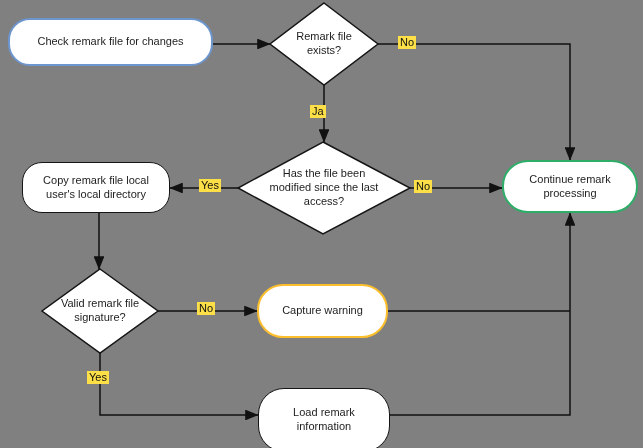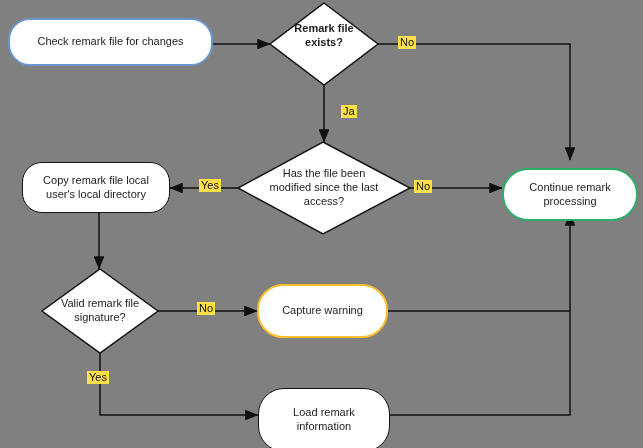--- a/index.html
+++ b/index.html
@@ -44,49 +44,49 @@
   .node-capture {
     left: 257px; top: 284px; width: 131px; height: 54px;
     border: 2.5px solid #FDBE2C; border-radius: 26px;
   }
   .node-load {
     left: 258px; top: 388px; width: 132px; height: 64px;
     border: 1.5px solid #151515; border-radius: 26px;
   }
   .node-continue {
     left: 502px; top: 160px; width: 136px; height: 53px;
-    border: 2px solid #2EAD68; border-radius: 26px; margin-top: 8px;
+    border: 2px solid #2EAD68; border-radius: 26px;
   }
 
   .diamond-text {
     position: absolute;
     display: flex;
     align-items: center;
     justify-content: center;
     text-align: center;
     color: #1d1d1d;
     font-size: 11px;
     line-height: 1.25;
     pointer-events: none;
   }
-  .dt-exists    { left: 279px; top: 10px;  width: 90px;  height: 52px; font-weight: bold; }
+  .dt-exists    { left: 279px; top: 18px;  width: 90px;  height: 52px; }
   .dt-modified  { left: 263px; top: 162px; width: 122px; height: 52px; }
   .dt-signature { left: 50px;  top: 290px; width: 100px; height: 42px; }
 
   .edge-label {
     position: absolute;
     background: #fde047;
     color: #111111;
     font-size: 11px;
     line-height: 1.15;
     padding: 0 2px;
     white-space: nowrap;
   }
   .el-d1-no  { left: 398px; top: 36px; }
-  .el-d1-ja  { left: 310px; top: 105px; margin-left: 31px; }
+  .el-d1-ja  { left: 310px; top: 105px; }
   .el-d2-yes { left: 199px; top: 179px; }
   .el-d2-no  { left: 414px; top: 180px; }
   .el-d3-no  { left: 197px; top: 302px; }
   .el-d3-yes { left: 87px;  top: 371px; }
 
   .edge { fill: none; stroke: #111111; stroke-width: 1.5; }
   .diamond { fill: #ffffff; stroke: #151515; stroke-width: 1.5; }
 </style>
 </head>
 <body>

